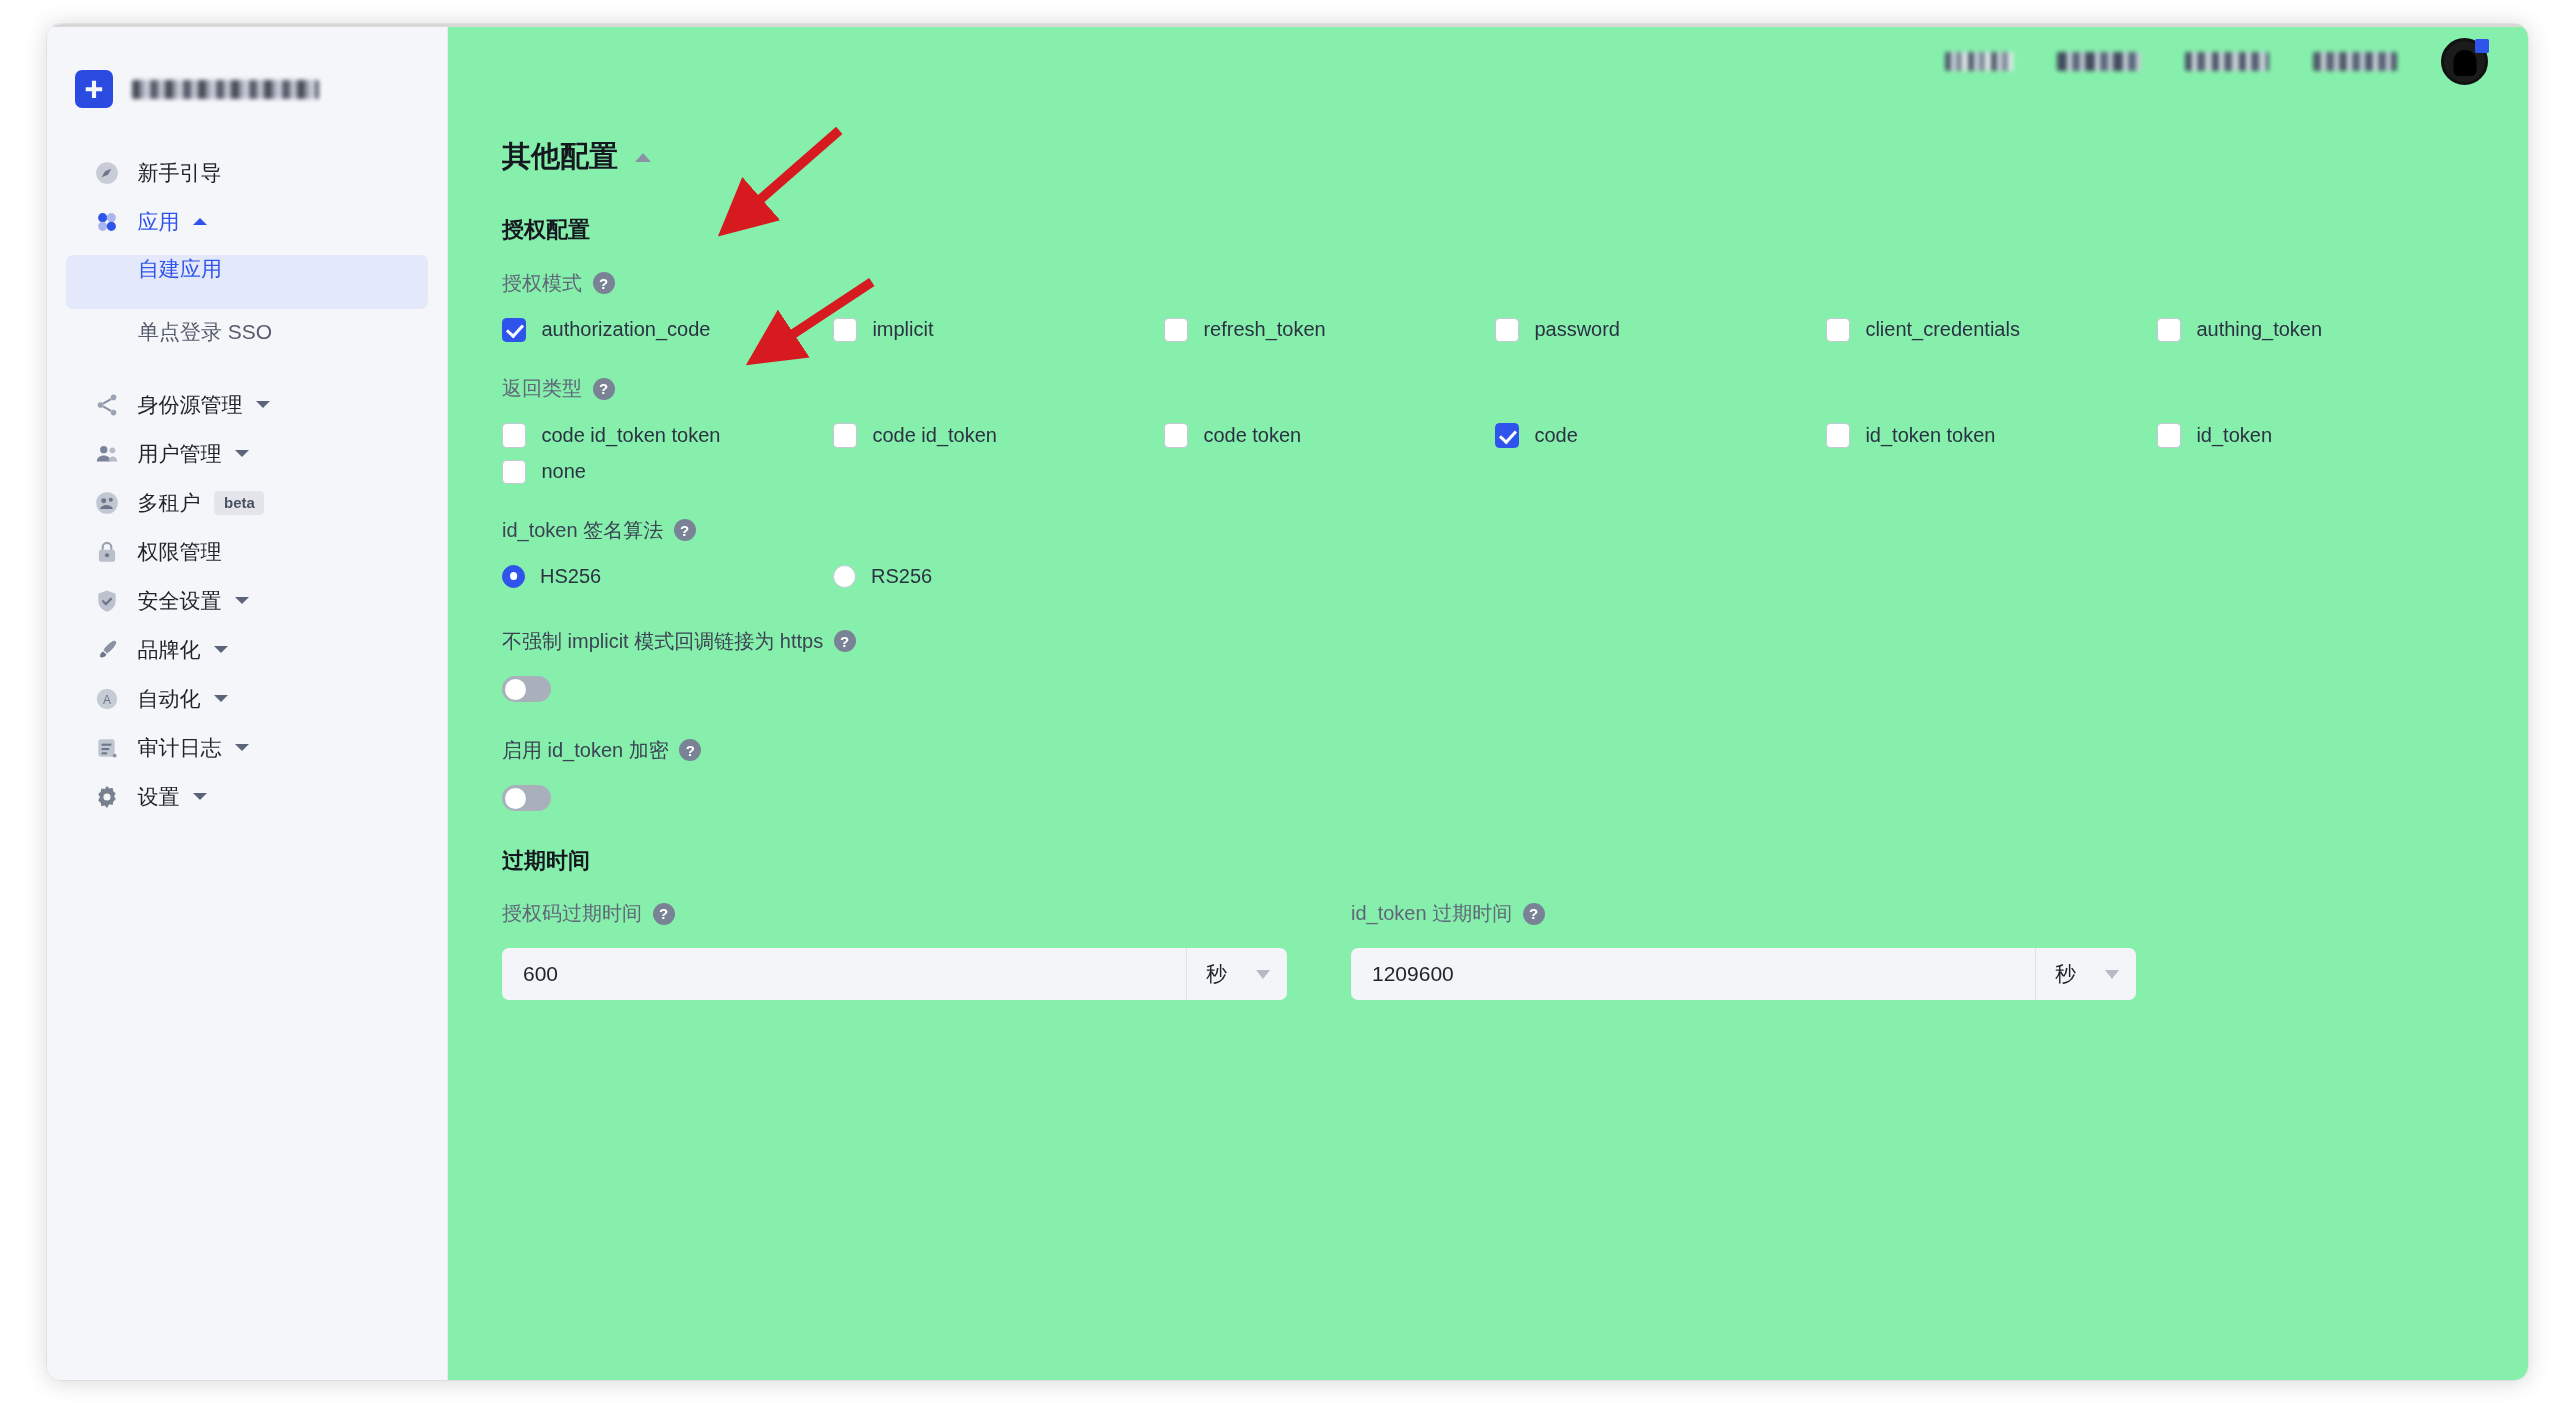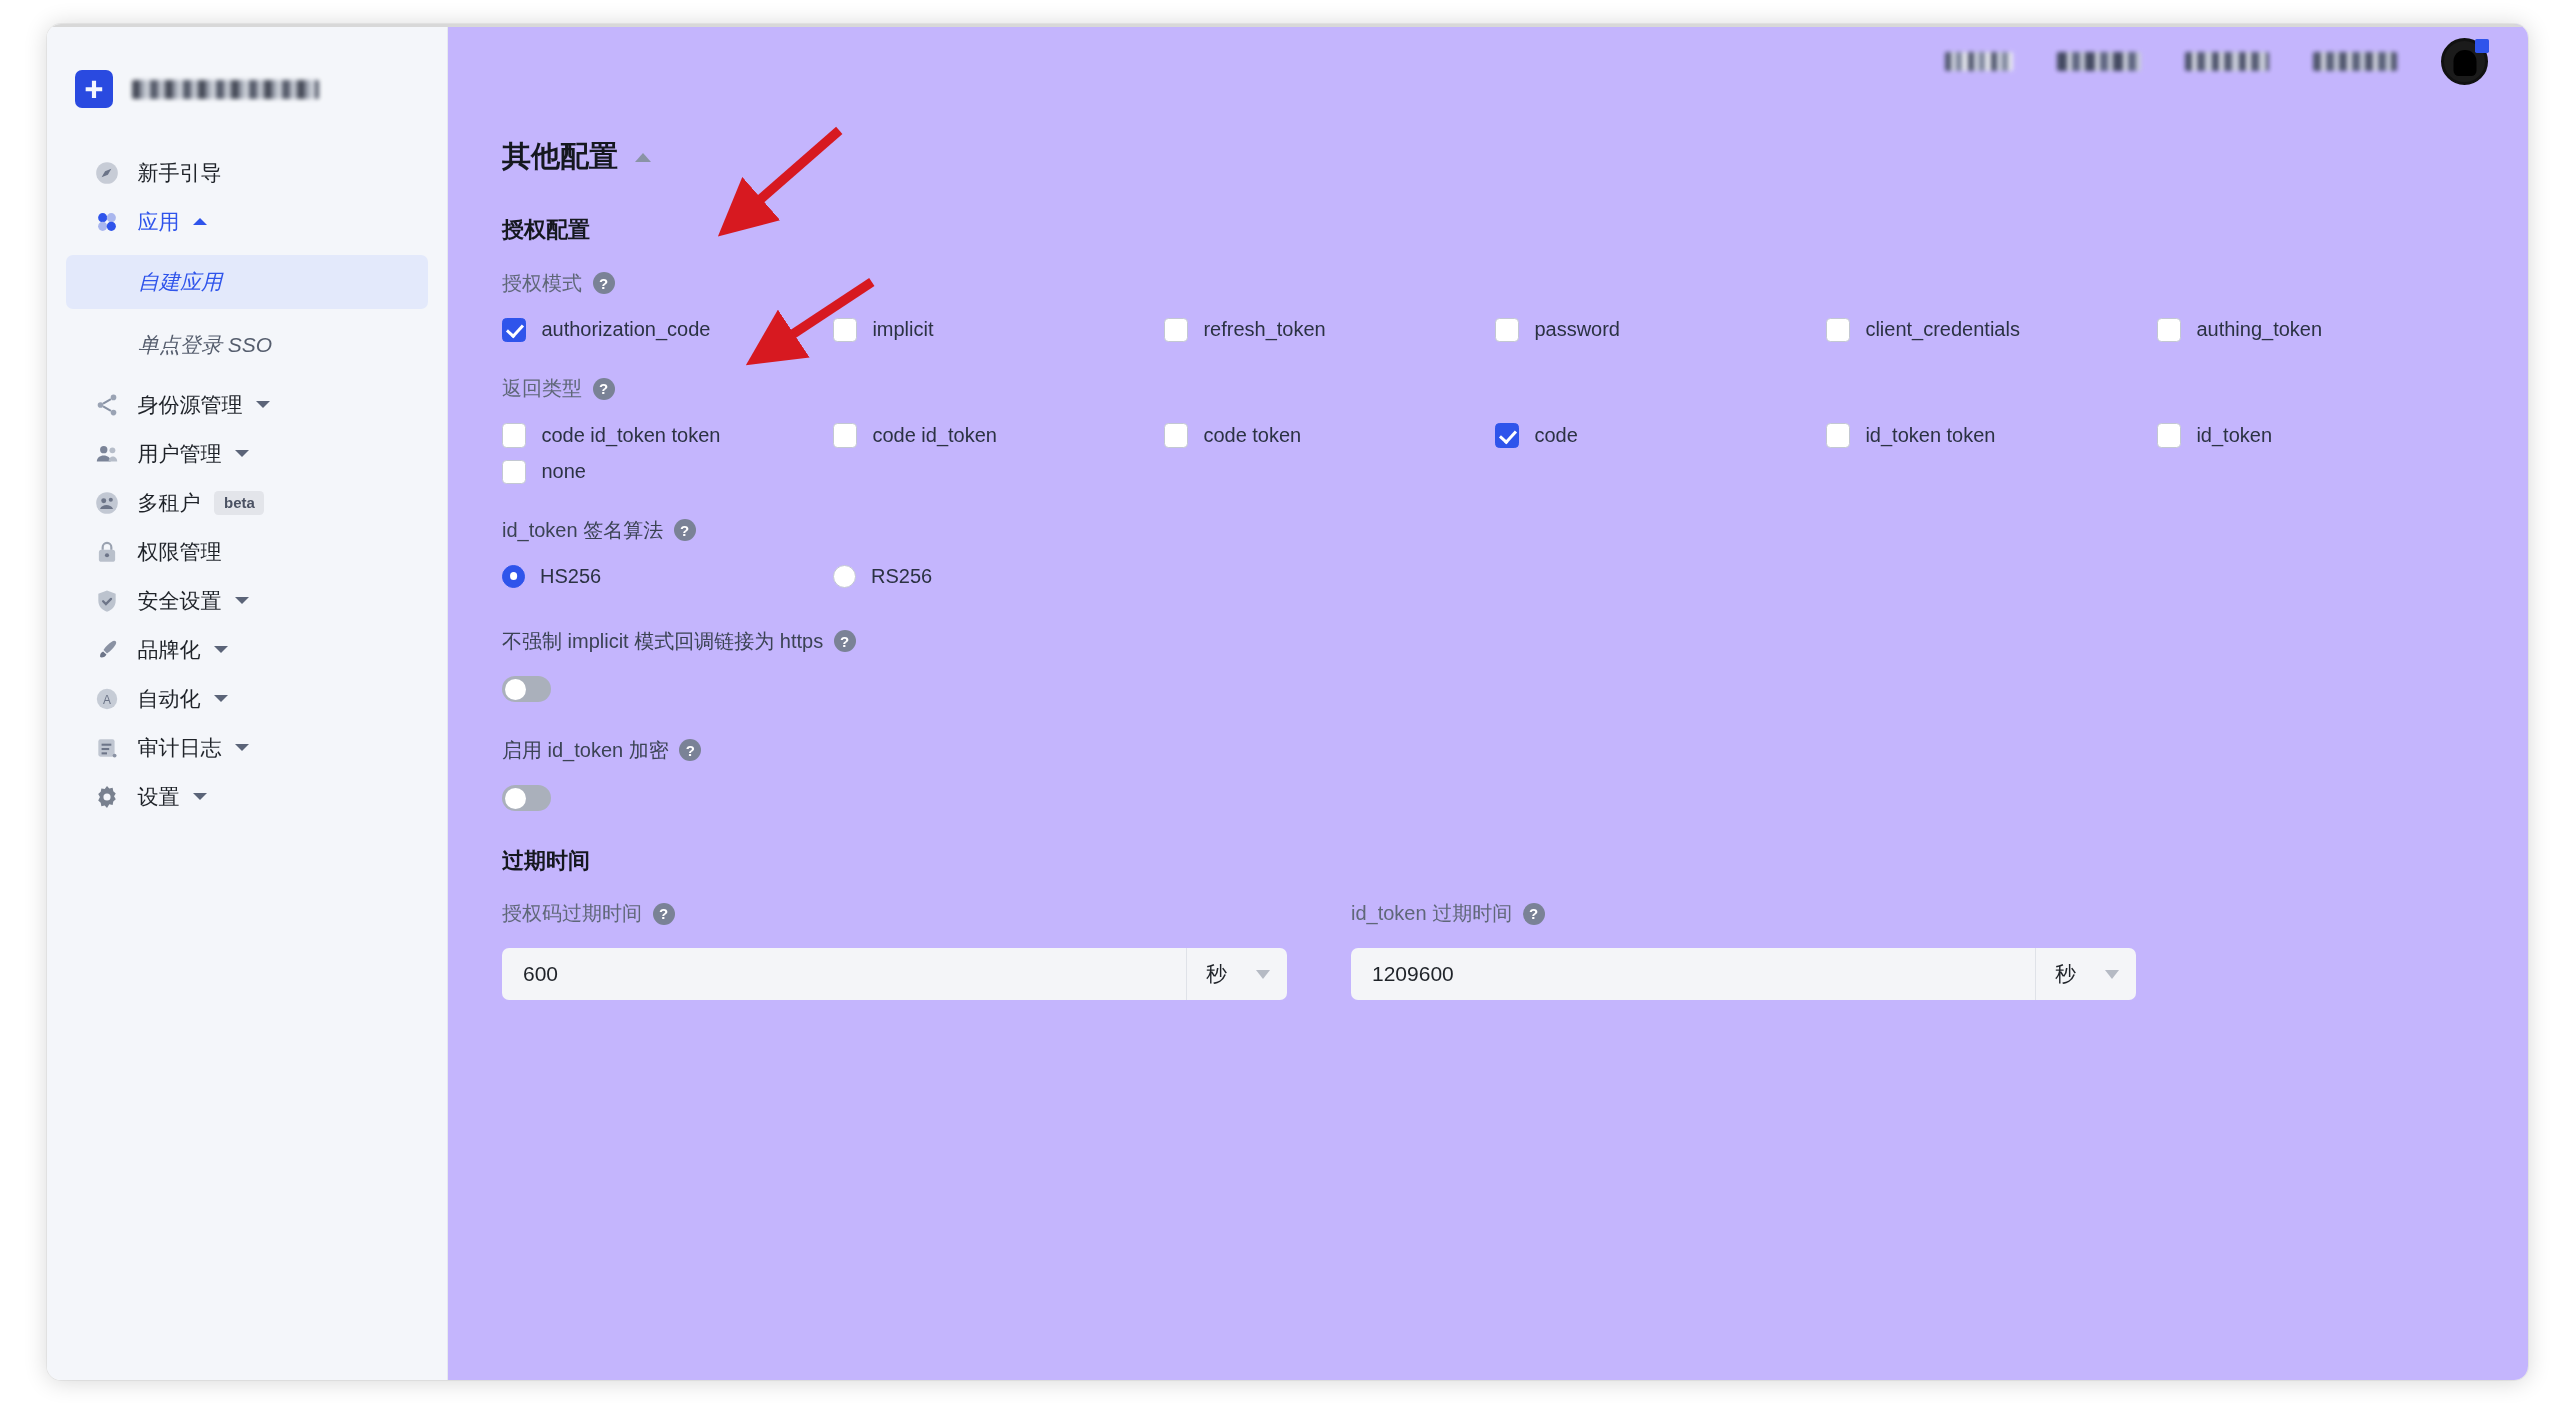--- a/index.html
+++ b/index.html
@@ -88,39 +88,38 @@
   }
   .caret.down { border-top: 7.8px solid #5b6478; }
   .caret.up { border-bottom: 7.8px solid #2f54eb; }
   .badge-beta {
     margin-left: 14px;
     background: #e3e5ea; color: #4b5263;
     font-size: 15px; font-weight: bold;
     padding: 3.5px 9.6px; border-radius: 4.4px;
   }
   .subnav-item {
-    display: flex; align-items: center;
+    display: flex; 
     height: 54px;
     padding-left: 72px;
     margin: 8.7px 19px;
     border-radius: 7px;
     font-size: 21px;
     color: #555d6d;
     cursor: pointer;
-    font-style: italic;
   }
   .subnav-item.selected {
     background: #e3e9fb;
     color: #2f54eb;
   }
 
   
   .main {
     flex: 1 1 auto;
-    background: #c4b5fd;
+    background: #86efac;
     position: relative;
     overflow: hidden;
   }
   .topbar {
     height: 75px;
     display: flex; align-items: center; justify-content: flex-end;
     padding-right: 40px;
     gap: 44px;
   }
   .topbar-item {

